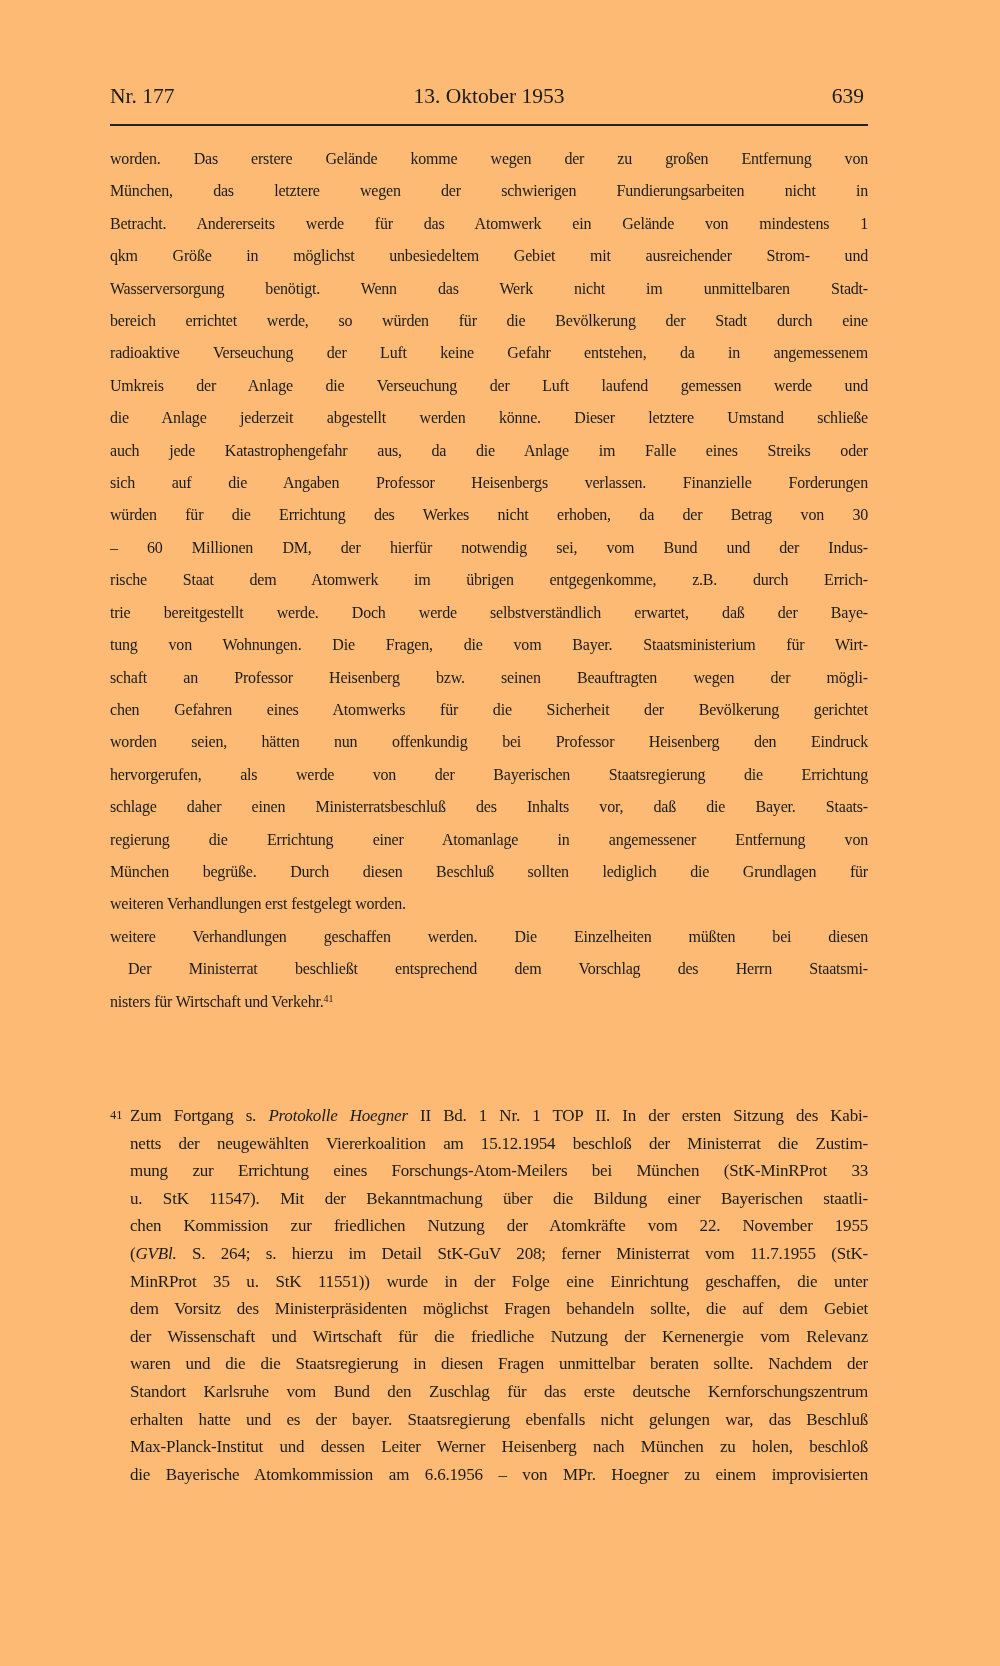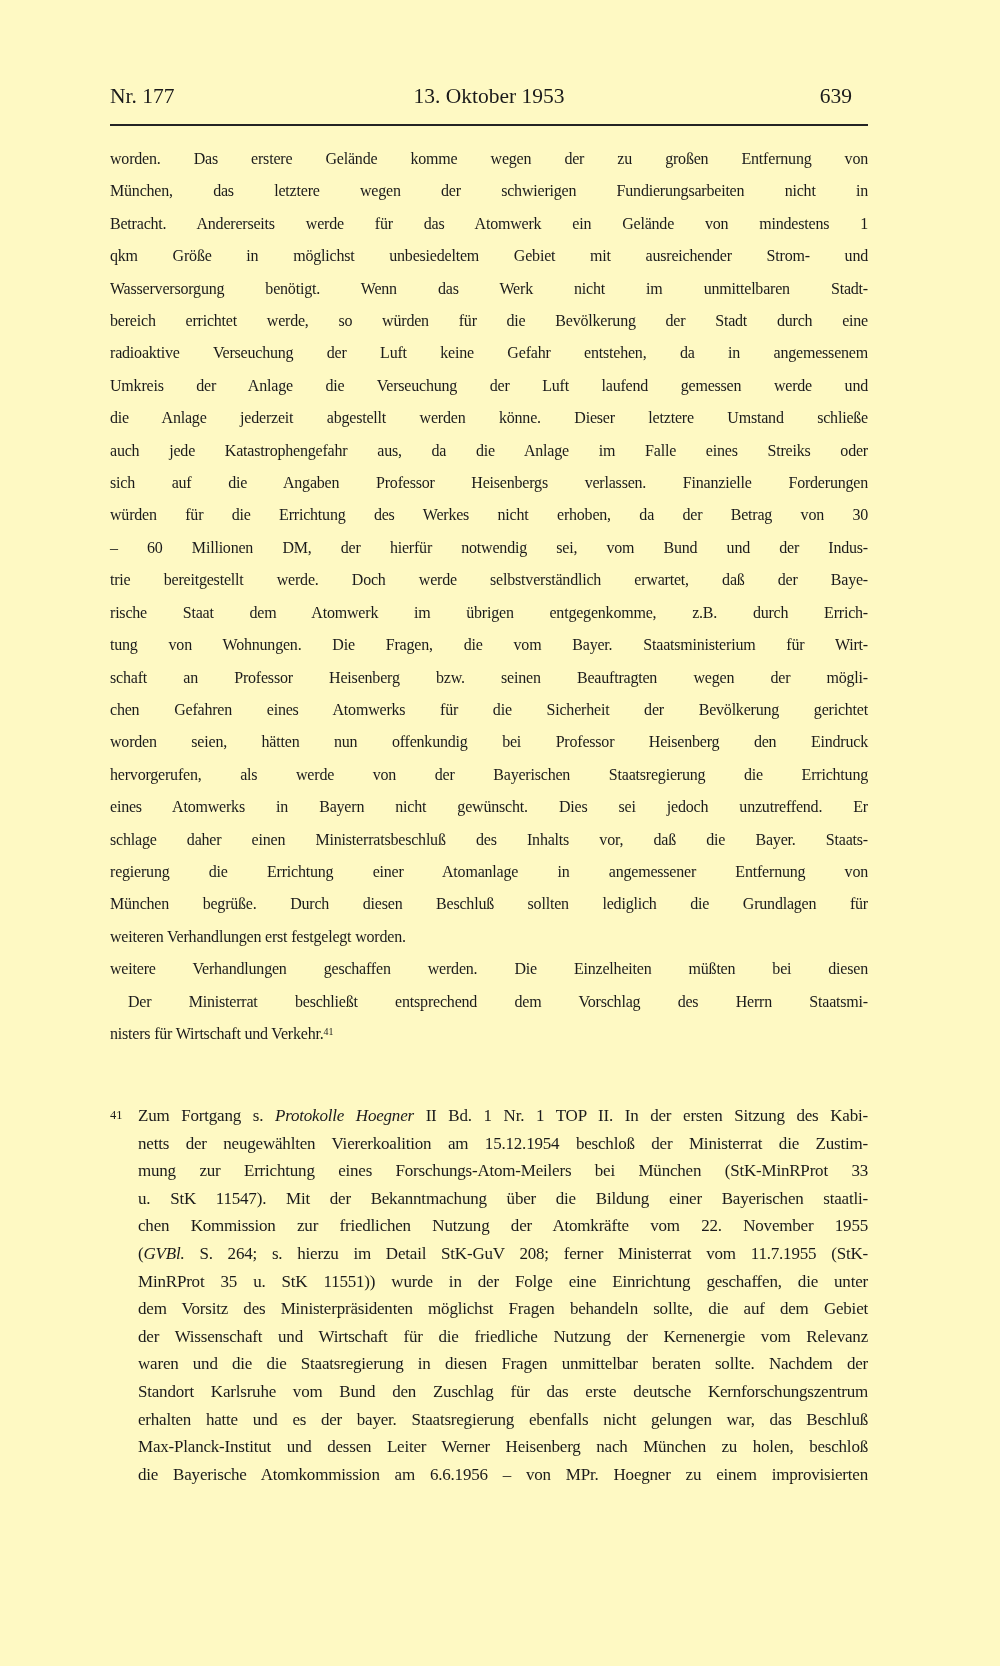--- a/index.html
+++ b/index.html
@@ -1,37 +1,37 @@
 <!DOCTYPE html>
 <html lang="de"><head>
 <meta charset="utf-8">
 <style>
   html, body { margin: 0; padding: 0; background: #e8e8e6; }
   .page {
     position: relative;
     width: 1000px;
     height: 1666px;
     margin: 0 auto;
-    background: #fef9c3;
+    background: #fdba74;
     color: #1b1b1b;
     font-family: "Liberation Serif", "DejaVu Serif", serif;
     overflow: hidden;
   }
   
   .header {
     position: absolute;
     top: 84px;
     left: 110px;
     width: 758px;
     height: 30px;
     font-size: 21.5px;
   }
   .header .h-left  { position: absolute; left: 0; top: 0; }
   .header .h-center{ position: absolute; left: 0; right: 0; top: 0; text-align: center; }
-  .header .h-right { position: absolute; right: 16px; top: 0; text-align: center; }
+  .header .h-right { position: absolute; right: 4px; top: 0; text-align: center; }
   .header-rule {
     position: absolute;
     top: 124px;
     left: 110px;
     width: 758px;
     border-top: 2px solid #242424;
   }
   
   .body-text {
     position: absolute;
@@ -63,21 +63,21 @@
   
   .footnote {
     position: absolute;
     top: 1102px;
     left: 110px;
     width: 758px;
     font-size: 17px;
     line-height: 27.6px;
     letter-spacing: -0.2px;
   }
-  .footnote .fn-body { margin-left: 28px; }
+  .footnote .fn-body { margin-left: 20px; }
   .fn-marker {
     position: absolute;
     left: 0;
     top: 0;
     font-size: 12.5px;
     letter-spacing: 0;
   }
 </style>
 </head>
 <body>
@@ -100,28 +100,27 @@
         <div class="line">qkm Größe in möglichst unbesiedeltem Gebiet mit ausreichender Strom- und</div>
         <div class="line">Wasserversorgung benötigt. Wenn das Werk nicht im unmittelbaren Stadt-</div>
         <div class="line">bereich errichtet werde, so würden für die Bevölkerung der Stadt durch eine</div>
         <div class="line">radioaktive Verseuchung der Luft keine Gefahr entstehen, da in angemessenem</div>
         <div class="line">Umkreis der Anlage die Verseuchung der Luft laufend gemessen werde und</div>
         <div class="line">die Anlage jederzeit abgestellt werden könne. Dieser letztere Umstand schließe</div>
         <div class="line">auch jede Katastrophengefahr aus, da die Anlage im Falle eines Streiks oder</div>
         <div class="line">sich auf die Angaben Professor Heisenbergs verlassen. Finanzielle Forderungen</div>
         <div class="line">würden für die Errichtung des Werkes nicht erhoben, da der Betrag von 30</div>
         <div class="line">– 60 Millionen DM, der hierfür notwendig sei, vom Bund und der Indus-</div>
+        <div class="line">rische Staat dem Atomwerk im übrigen entgegenkomme, z.B. durch Errich-</div>
         <div class="line">trie bereitgestellt werde. Doch werde selbstverständlich erwartet, daß der Baye-</div>
-        <div class="line">rische Staat dem Atomwerk im übrigen entgegenkomme, z.B. durch Errich-</div>
         <div class="line">tung von Wohnungen. Die Fragen, die vom Bayer. Staatsministerium für Wirt-</div>
         <div class="line">schaft an Professor Heisenberg bzw. seinen Beauftragten wegen der mögli-</div>
         <div class="line">chen Gefahren eines Atomwerks für die Sicherheit der Bevölkerung gerichtet</div>
         <div class="line">worden seien, hätten nun offenkundig bei Professor Heisenberg den Eindruck</div>
         <div class="line">hervorgerufen, als werde von der Bayerischen Staatsregierung die Errichtung</div>
-        <div class="line">eines Atomwerks in Bayern nicht gewünscht. Dies sei jedoch unzutreffend. Er</div>
         <div class="line">schlage daher einen Ministerratsbeschluß des Inhalts vor, daß die Bayer. Staats-</div>
         <div class="line">regierung die Errichtung einer Atomanlage in angemessener Entfernung von</div>
         <div class="line">München begrüße. Durch diesen Beschluß sollten lediglich die Grundlagen für</div>
         <div class="line last">weiteren Verhandlungen erst festgelegt worden.</div>
         <div class="line">weitere Verhandlungen geschaffen werden. Die Einzelheiten müßten bei diesen</div>
       </div>
     <div class="para para-indent">
         <div class="line">Der Ministerrat beschließt entsprechend dem Vorschlag des Herrn Staatsmi-</div>
         <div class="line last">nisters für Wirtschaft und Verkehr.<sup class="sup">41</sup></div>
       </div>

